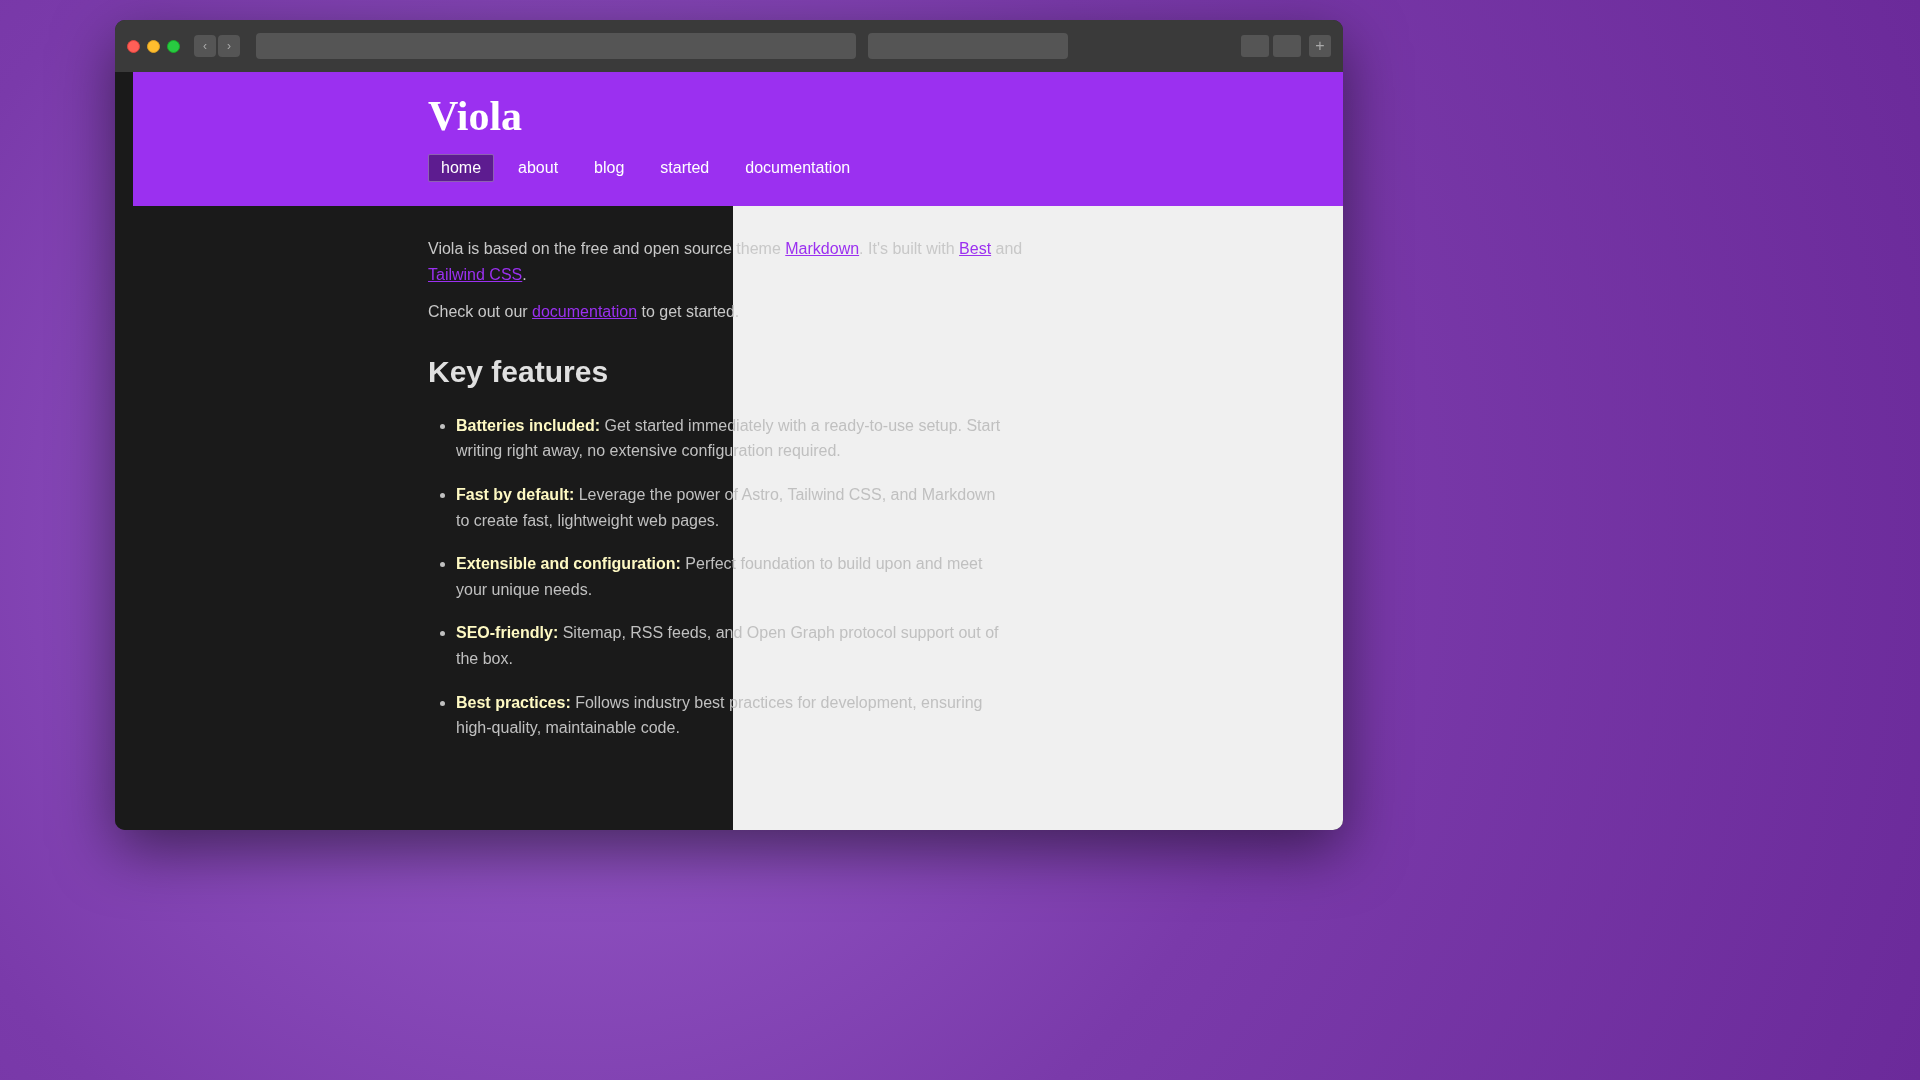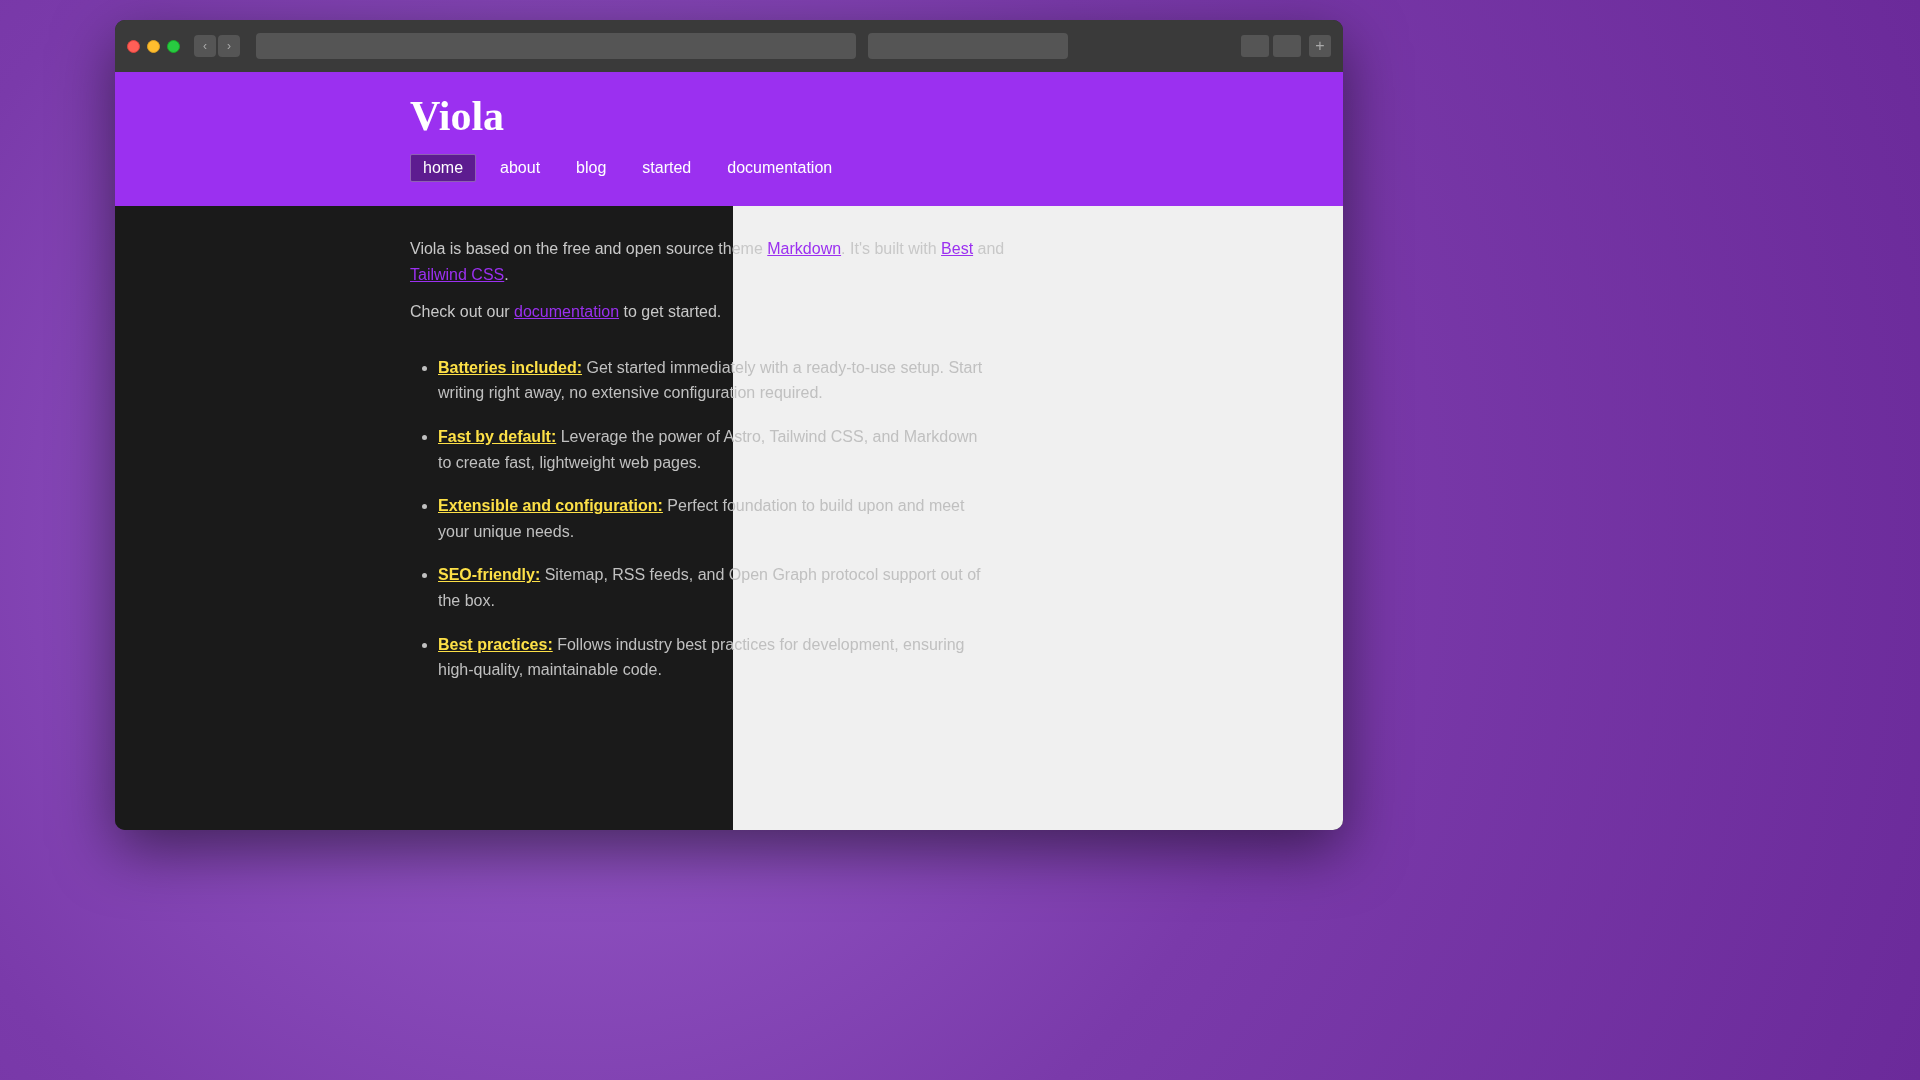--- a/index.html
+++ b/index.html
@@ -146,21 +146,21 @@
     .right-panel {
       flex: 1;
       background: #f0f0f0;
       height: 100%;
     }
 
     
     .website-overlay {
       position: absolute;
       top: 0;
-      left: 0;
+      left: 18px;
       width: 100%;
       height: 100%;
       display: flex;
       flex-direction: column;
     }
 
     
     .site-header {
       background: #9b30f0;
       padding: 20px 0 24px 0;
@@ -245,22 +245,21 @@
     }
 
     .features-list li {
       font-size: 16px;
       color: #c0c0c0;
       line-height: 1.6;
       margin-bottom: 18px;
     }
 
     .features-list li strong {
-      color: #fde047;
-      text-decoration: underline;
+      color: #fef9c3;
     }
   </style>
 </head>
 <body>
 
 <div class="browser-window">
 
   <div class="title-bar">
     <div class="traffic-lights">
       <div class="traffic-light close"></div>
@@ -303,20 +302,21 @@
 
       <div class="site-main">
         <p class="intro-text">
           Viola is based on the free and open source theme <a href="#">Markdown</a>. It's built with
           <a href="#">Best</a> and <a href="#">Tailwind CSS</a>.
         </p>
         <p class="check-out-text">
           Check out our <a href="#">documentation</a> to get started.
         </p>
 
+        <h2 class="key-features-heading">Key features</h2>
 
         <ul class="features-list">
           <li>
             <strong>Batteries included:</strong>
             <span> Get started immediately with a ready-to-use setup. Start writing right away, no extensive configuration required.</span>
           </li>
           <li>
             <strong>Fast by default:</strong>
             <span> Leverage the power of Astro, Tailwind CSS, and Markdown to create fast, lightweight web pages.</span>
           </li>

